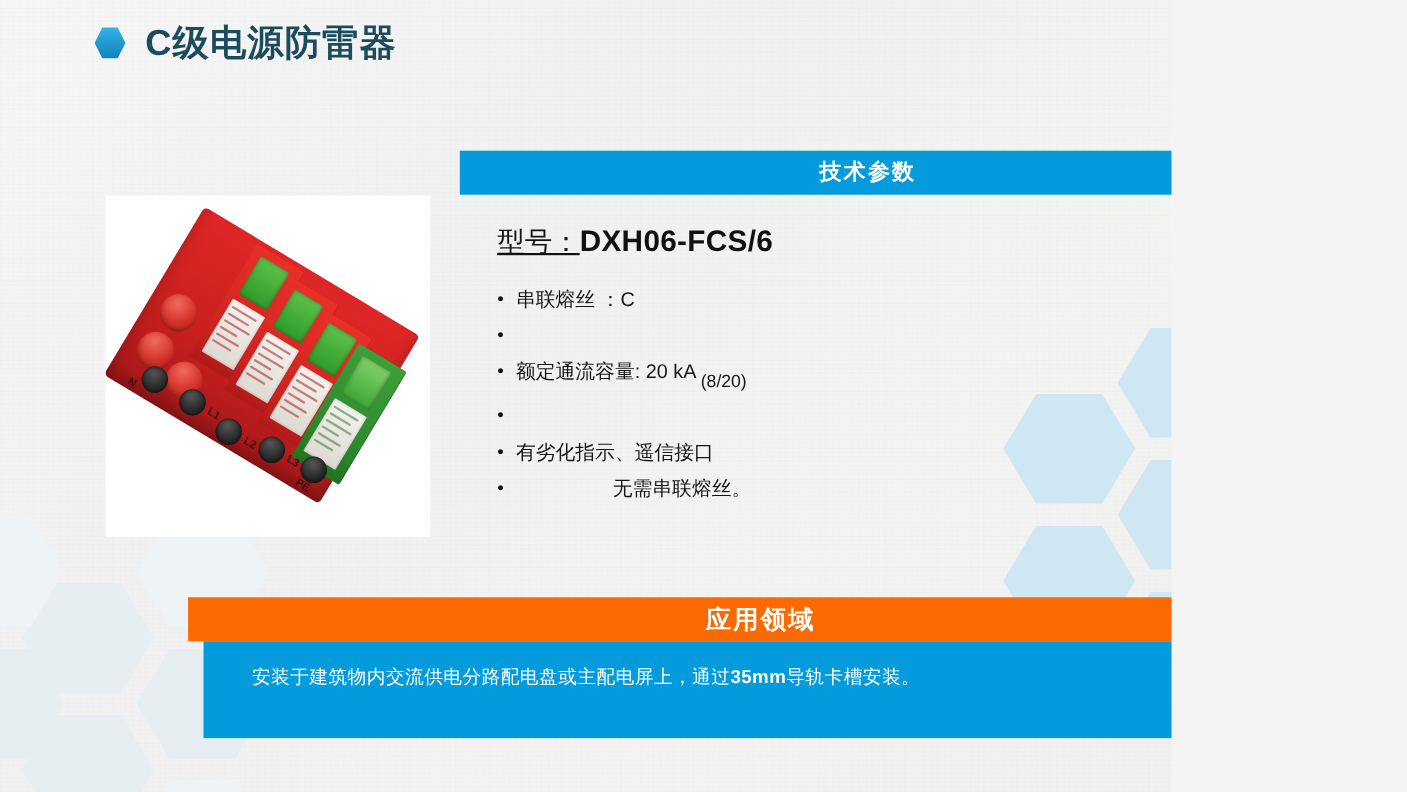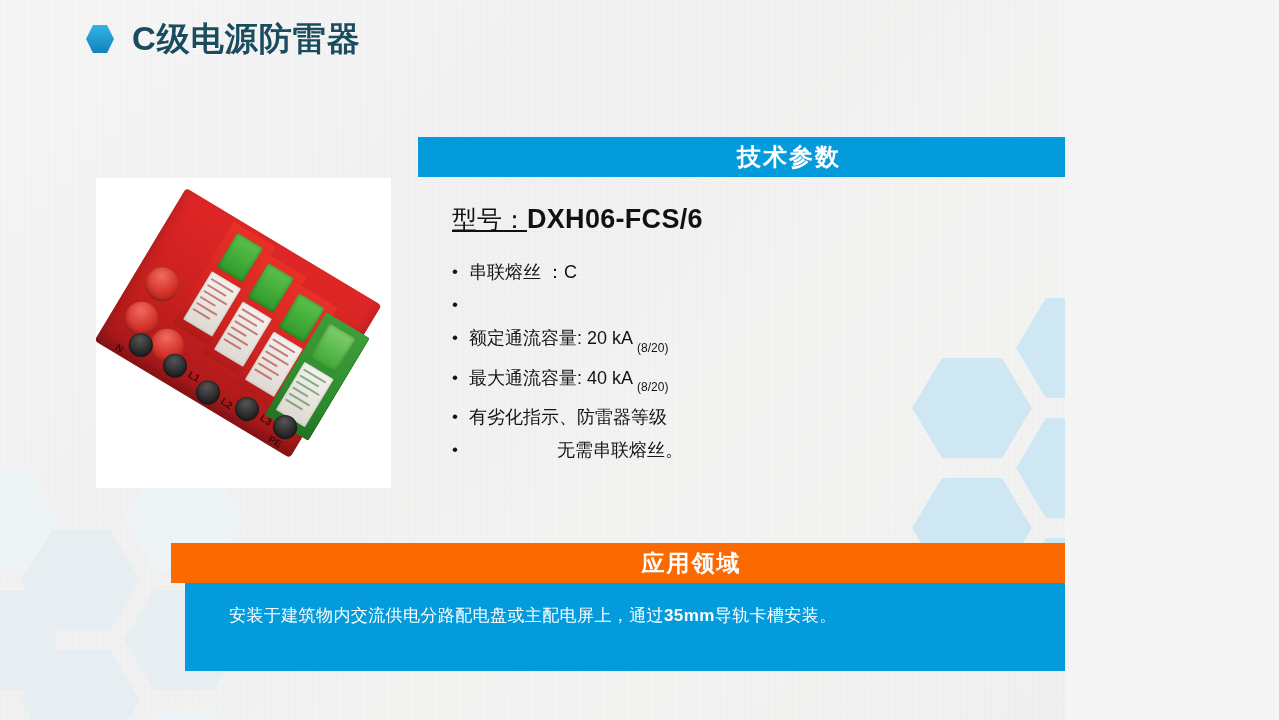--- a/index.html
+++ b/index.html
@@ -171,21 +171,21 @@
   #tech-header {
     position: absolute;
     left: 418px;
     top: 137px;
     width: 742px;
     height: 40px;
     background: #039bdb;
   }
   #tech-header-label {
     color: #ffffff;
-    font-size: 24px;
+    font-size: 20px;
     font-weight: bold;
     letter-spacing: 2px;
     text-align: center;
     line-height: 40px;
   }
   #model-line {
     position: absolute;
     left: 452px;
     top: 203px;
     white-space: nowrap;
@@ -220,21 +220,21 @@
     font-size: 17px;
     line-height: 28px;
     color: #141414;
   }
   .spec-body {
     font-size: 18px;
     line-height: 28px;
     white-space: nowrap;
   }
   .spec-body .sub {
-    font-size: 12px;
+    font-size: 16px;
     vertical-align: sub;
     position: relative;
     top: 3px;
   }
   .spec-line2 {
     font-size: 18px;
     line-height: 28px;
     white-space: nowrap;
   }
   .spec-indent {
@@ -401,27 +401,26 @@
       <span class="spec-bullet">•</span>
     </div>
 
     <div class="spec-item">
       <span class="spec-bullet">•</span>
       <span class="spec-body"><span>额定通流容量: 20 kA </span><span class="sub">(8/20)</span></span>
     </div>
 
     <div class="spec-item">
       <span class="spec-bullet">•</span>
-      <span class="spec-body"><span>最大通流容量: 40 kA </span><span class="sub">(8/20)</span></span>
     </div>
 
     <div class="spec-item">
       <span class="spec-bullet">•</span>
       <span>
-        <div class="spec-line2">有劣化指示、防雷器等级</div>
+        <div class="spec-line2">有劣化指示、遥信接口</div>
       </span>
     </div>
 
     <div class="spec-item">
       <span class="spec-bullet">•</span>
       <span>
         <div class="spec-line2 spec-indent">无需串联熔丝。</div>
       </span>
     </div>
 

